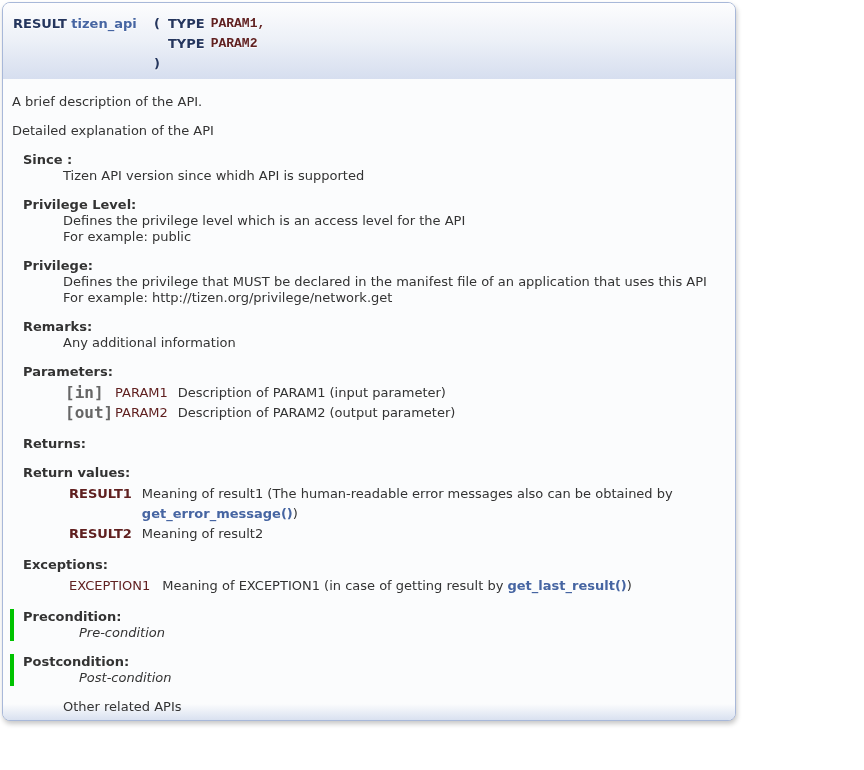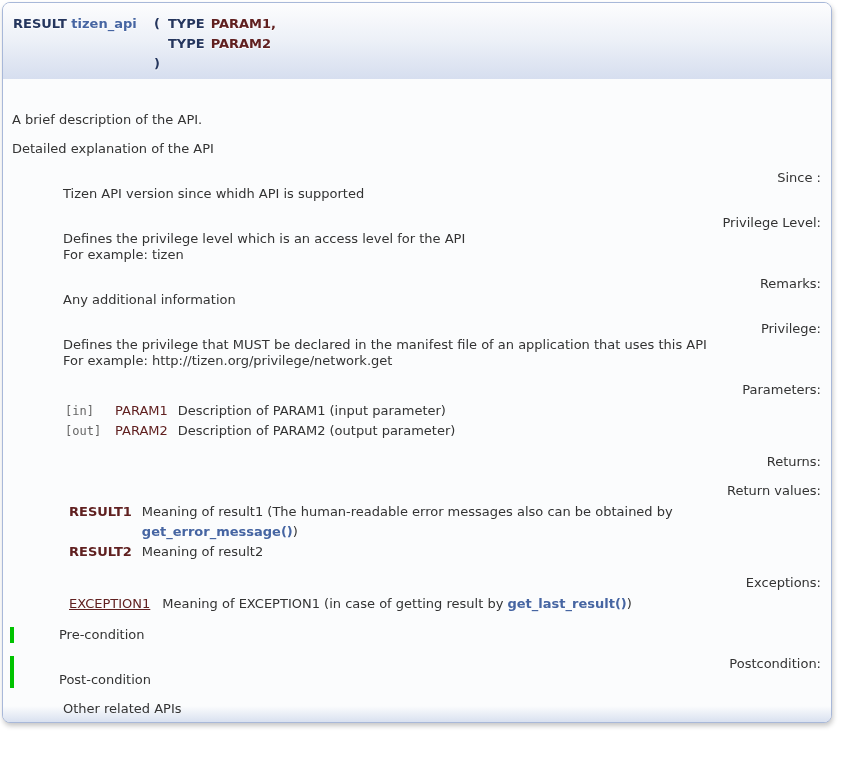--- a/index.html
+++ b/index.html
@@ -13,68 +13,68 @@
   *{box-sizing:border-box;}
   html,body{margin:0;padding:0;}
   body{
     width:864px;height:770px;
     background:#ffffff;
     font-family:"DejaVu Sans","Liberation Sans",sans-serif;
     font-size:13px;color:var(--text);
   }
   .memitem{
     margin:2px 2px 0 2px;
-    width:830px;
+    width:734px;
     border:1px solid var(--border);
     border-radius:8px;
     box-shadow:1px 3px 5px rgba(0,0,0,0.22);
     overflow:hidden;
     background:#FBFCFD;
   }
   
   .memproto{
     background:linear-gradient(to bottom,#FDFDFE 0%,#ECF0F7 50%,#D6DEEF 100%);
     padding:11px 6px 5px 10px;
     font-weight:bold;
     color:var(--navy);
     text-shadow:0 1px 1px rgba(255,255,255,0.9);
   }
   .memproto table{border-collapse:collapse;}
   .memproto td{padding:0;vertical-align:top;line-height:20px;white-space:nowrap;}
   td.memname{min-width:138px;}
   td.paren{padding:0 0 0 3px;}
   td.paramtype{padding-left:8px;color:var(--navy);text-align:center;}
-  td.paramname{padding-left:6px;color:var(--param);}
+  td.paramname{padding-left:6px;color:var(--param);font-family:Liberation Mono, monospace;}
   a.el{color:var(--link);font-weight:bold;text-decoration:none;cursor:pointer;}
   
   .memdoc{
-    padding:20px 10px 5px 9px;
+    padding:2px 10px 5px 9px;
     background:linear-gradient(to bottom,#FBFCFD calc(100% - 16px),#D9E1F0 100%);
   }
   .memdoc p{margin:13px 0;line-height:16px;}
   dl{margin:13px 0 0 11px;}
-  dt{font-weight:normal;color:var(--text);line-height:16px;text-align:right;}
+  dt{font-weight:bold;color:var(--text);line-height:16px;}
   dd{margin:0 0 0 40px;line-height:16px;}
   dl.green{
     margin-left:-2px;
     padding-left:9px;
     border-left:4px solid var(--green);
   }
-  dl.green dd{margin-left:36px;}
+  dl.green dd{margin-left:56px;font-style:italic;}
   
   .sectable{border-collapse:collapse;margin-top:3px;}
   .sectable td{padding:0;vertical-align:top;line-height:20px;}
   td.paramdir{
     font-family:"DejaVu Sans Mono","Liberation Mono",monospace;
-    font-size:12px;color:#666;
-    padding-left:2px;width:52px;white-space:nowrap;
+    font-size:16px;color:#666;
+    padding-left:2px;width:52px;white-space:nowrap;font-weight:bold;
   }
   td.pname{color:var(--param);font-weight:normal;padding-right:10px;white-space:nowrap;}
   td.retname{color:var(--param);font-weight:bold;padding:0 10px 0 6px;white-space:nowrap;}
-  td.excname{color:var(--param);font-weight:normal;padding:0 12px 0 6px;white-space:nowrap;text-decoration:underline;}
+  td.excname{color:var(--param);font-weight:normal;padding:0 12px 0 6px;white-space:nowrap;}
   td.pdesc{color:var(--text);}
 </style>
 </head>
 <body>
 
 <div class="memitem">
 
   <div class="memproto">
     <table>
       <tbody>
@@ -107,35 +107,35 @@
 
     <dl>
       <dt>Since :</dt>
       <dd>Tizen API version since whidh API is supported</dd>
     </dl>
 
     <dl>
       <dt>Privilege Level:</dt>
       <dd>
         <span>Defines the privilege level which is an access level for the API</span><br>
-        <span>For example: tizen</span>
+        <span>For example: public</span>
+      </dd>
+    </dl>
+
+    <dl>
+      <dt>Privilege:</dt>
+      <dd>
+        <span>Defines the privilege that MUST be declared in the manifest file of an application that uses this API</span><br>
+        <span>For example: http://tizen.org/privilege/network.get</span>
       </dd>
     </dl>
 
     <dl>
       <dt>Remarks:</dt>
       <dd>Any additional information</dd>
-    </dl>
-
-    <dl>
-      <dt>Privilege:</dt>
-      <dd>
-        <span>Defines the privilege that MUST be declared in the manifest file of an application that uses this API</span><br>
-        <span>For example: http://tizen.org/privilege/network.get</span>
-      </dd>
     </dl>
 
     <dl>
       <dt>Parameters:</dt>
       <dd>
         <table class="sectable">
           <tbody>
               <tr>
             <td class="paramdir">[in]</td>
             <td class="pname">PARAM1</td>
@@ -181,20 +181,21 @@
               <tr>
             <td class="excname">EXCEPTION1</td>
             <td class="pdesc"><span>Meaning of EXCEPTION1 (in case of getting result by </span><a class="el">get_last_result()</a><span>)</span></td>
           </tr>
         </tbody>
           </table>
       </dd>
     </dl>
 
     <dl class="green">
+      <dt>Precondition:</dt>
       <dd>Pre-condition</dd>
     </dl>
 
     <dl class="green">
       <dt>Postcondition:</dt>
       <dd>Post-condition</dd>
     </dl>
 
     <dl>
       <dd>Other related APIs</dd>

